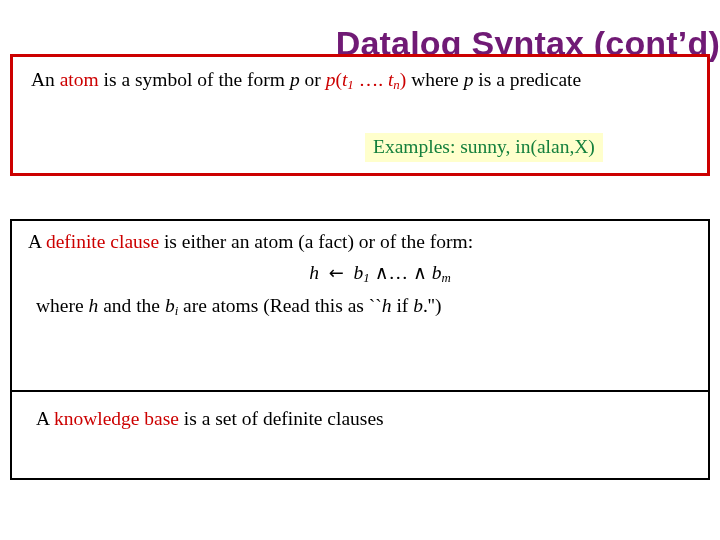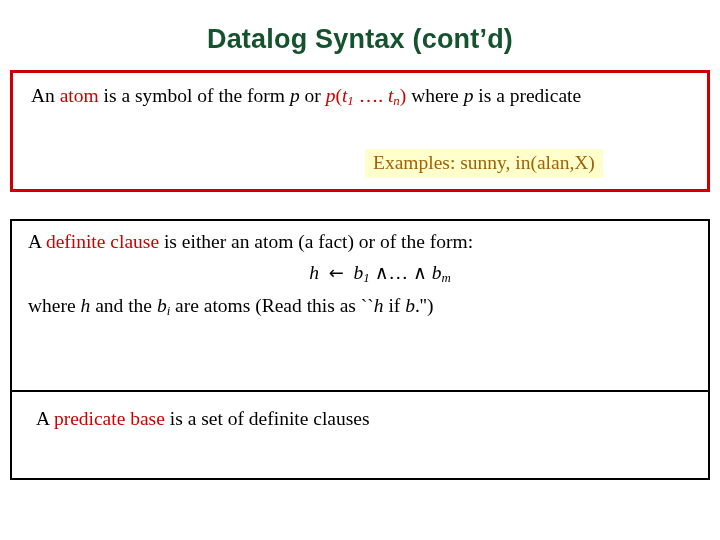--- a/index.html
+++ b/index.html
@@ -16,35 +16,35 @@
   .slide {
     position: relative;
     width: 720px;
     height: 540px;
   }
   .title {
     position: absolute;
     top: 24px;
     left: 0;
     width: 720px;
-    text-align: center;
+    text-align: right;
     font-family: "Liberation Sans", sans-serif;
     font-weight: bold;
-    font-size: 27px;
-    color: #14532d;
+    font-size: 34px;
+    color: #701a75;
     letter-spacing: 0.2px;
   }
   .box {
     position: absolute;
     box-sizing: border-box;
     background: #ffffff;
   }
   .box-atom {
     left: 10px;
-    top: 70px;
+    top: 54px;
     width: 700px;
     height: 122px;
     border: 3px solid #cc0000;
   }
   .box-clause {
     left: 10px;
     top: 203px;
     width: 700px;
     height: 176px;
     border: 2px solid #000000;
@@ -79,21 +79,21 @@
     font-style: italic;
   }
   sub {
     font-size: 0.66em;
     vertical-align: -0.22em;
   }
   .example-pill {
     position: absolute;
     background: #ffffcc;
     font-size: 19.5px;
-    color: #a16207;
+    color: #15803d;
     padding: 3px 8px 4px 8px;
     white-space: nowrap;
   }
   .pill-atom {
     left: 352px;
     top: 76px;
   }
   .pill-clause {
     left: 230px;
     top: 127px;
@@ -107,21 +107,21 @@
     position: absolute;
     left: 0;
     width: 700px;
     text-align: center;
     font-size: 19.5px;
     top: 40px;
     padding-left: 18px;
   }
   .line3 {
     position: absolute;
-    left: 16px;
+    left: 24px;
     top: 74px;
     width: 670px;
     font-size: 19.5px;
   }
   .p-kb {
     left: 24px;
     top: 14px;
     font-size: 19.5px;
   }
   .sym {
@@ -154,17 +154,17 @@
     <div class="centerline">
       <span class="ital">h</span>&nbsp;&nbsp;<span class="sym">←</span>&nbsp;&nbsp;<span class="ital">b</span><sub class="ital">1</sub>&nbsp;<span class="wedge">∧</span><span>…</span>&nbsp;<span class="wedge">∧</span>&nbsp;<span class="ital">b</span><sub class="ital">m</sub>
     </div>
     <div class="line3">
       <span>where </span><span class="ital">h</span><span> and the </span><span class="ital">b</span><sub class="ital">i</sub><span> are atoms (Read this as ``</span><span class="ital">h</span><span> if </span><span class="ital">b</span><span>.'')</span>
     </div>
   </div>
 
   <div class="box box-kb">
     <div class="para p-kb">
-      <span>A </span><span class="hl-red">predicate base</span><span> is a set of definite clauses</span>
+      <span>A </span><span class="hl-red">knowledge base</span><span> is a set of definite clauses</span>
     </div>
   </div>
 
 </div>
 
 </body></html>

